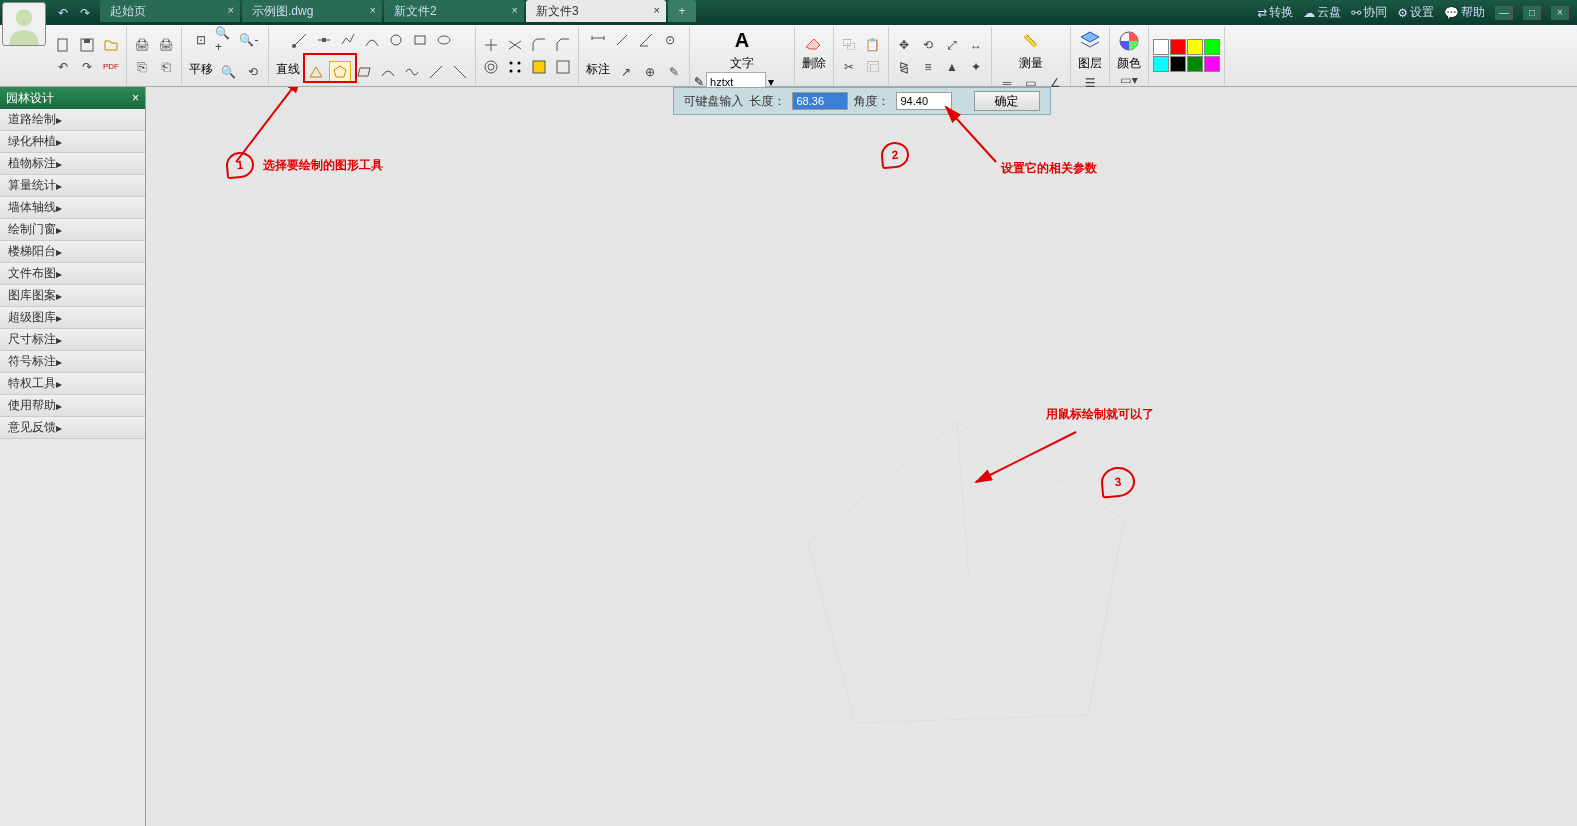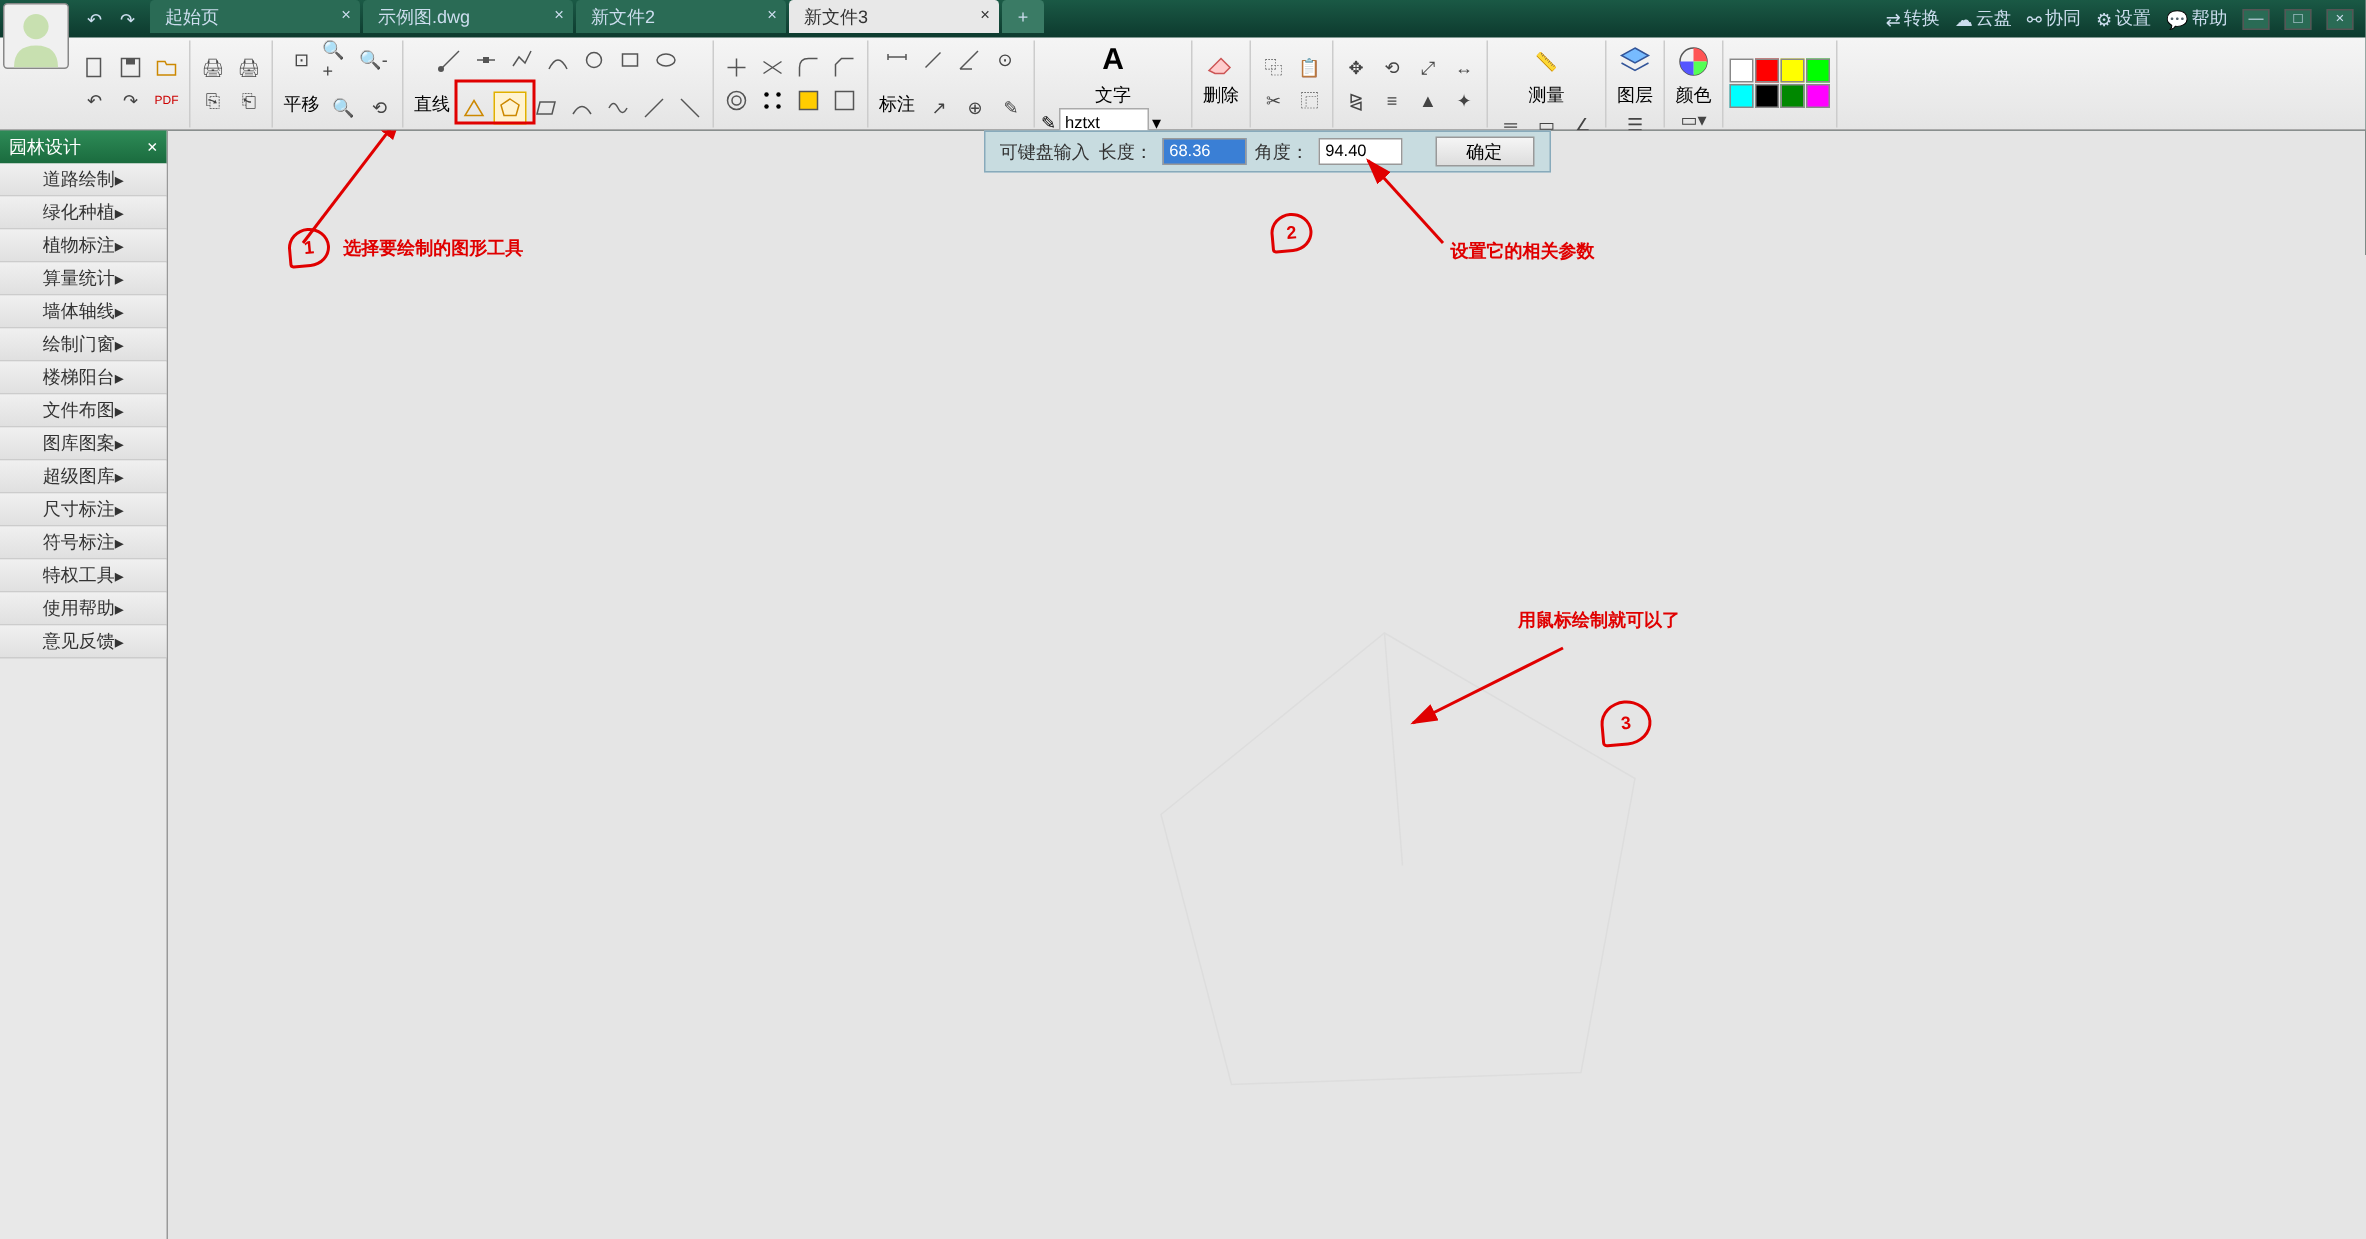--- a/index.html
+++ b/index.html
@@ -26,23 +26,23 @@
 .rbtn svg{width:16px;height:16px}
 .rtall{width:30px;display:flex;flex-direction:column;align-items:center;cursor:pointer;gap:2px}
 .rtall .ico{width:24px;height:24px;display:flex;align-items:center;justify-content:center}
 .fontbox{display:flex;flex-direction:column;gap:2px}
 .fontrow{display:flex;align-items:center;gap:2px}
 .sel-input{height:20px;border:1px solid #aaa;background:#fff;padding:0 3px;font-size:11px}
 .colorgrid{display:grid;grid-template-columns:repeat(4,16px);grid-template-rows:repeat(2,16px);gap:1px}
 .colorcell{border:1px solid #888}
 .highlight-box{position:absolute;border:2px solid #e00000;pointer-events:none}
 .main{flex:1;display:flex;position:relative;background:#000}
-.sidebar{width:112px;background:#e8e8e8;border-right:1px solid #999;display:flex;flex-direction:column}
+.sidebar{width:146px;background:#e8e8e8;border-right:1px solid #999;display:flex;flex-direction:column}
 .side-header{height:22px;background:linear-gradient(#2e8b57,#1a6b3e);color:#fff;display:flex;align-items:center;padding:0 6px;justify-content:space-between}
-.side-item{height:22px;border-bottom:1px solid #ccc;display:flex;align-items:center;justify-content:center;padding:0 8px;color:#333;cursor:pointer;background:linear-gradient(#f0f0f0,#e0e0e0)}
+.side-item{height:22px;border-bottom:1px solid #ccc;display:flex;align-items:center;justify-content:flex-start;padding:0 8px;color:#333;cursor:pointer;background:linear-gradient(#f0f0f0,#e0e0e0)}
 .canvas{flex:1;position:relative;background:#e5e5e5}
 .inputbar{position:absolute;top:0;left:50%;transform:translateX(-50%);height:28px;background:#c8dce0;border:1px solid #8ab;display:flex;align-items:center;padding:0 10px;gap:6px;color:#333}
 .inputbar input{height:18px;border:1px solid #999;padding:0 4px;width:56px;font-size:11px}
 .inputbar input.hl{background:#3a7fd5;color:#fff}
 .inputbar button{height:20px;padding:0 20px;background:linear-gradient(#f5f5f5,#ddd);border:1px solid #999;cursor:pointer;margin-left:16px}
 .annotation{position:absolute;color:#e00000;font-size:16px;font-weight:bold;pointer-events:none}
 .circled{display:inline-block;border:2px solid #e00000;border-radius:50% 50% 50% 10%;width:28px;height:26px;text-align:center;line-height:22px;transform:rotate(-5deg)}
 </style>
 </head>
 <body>

